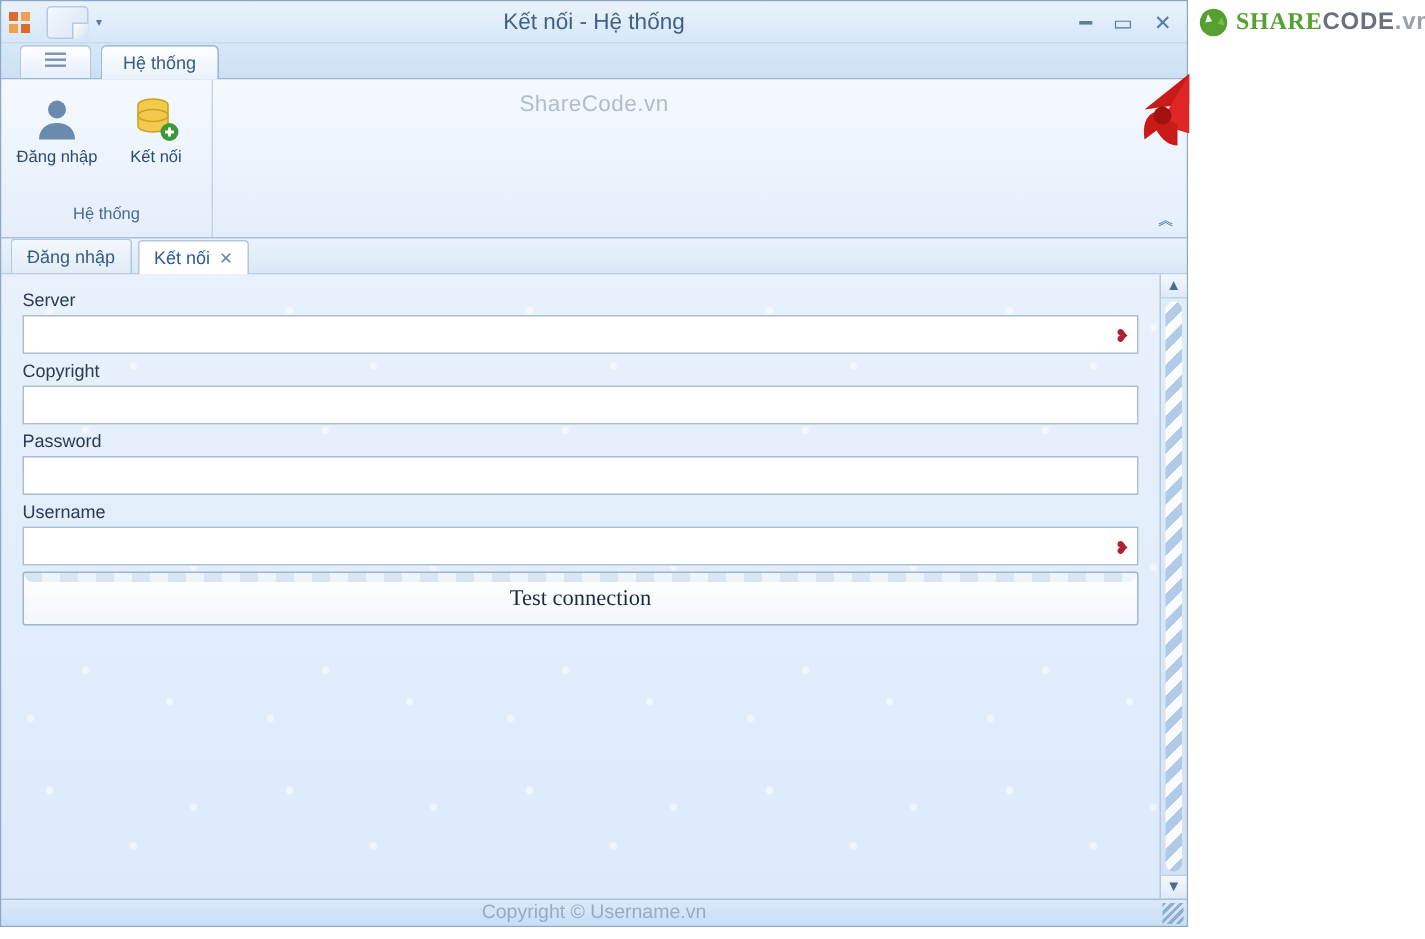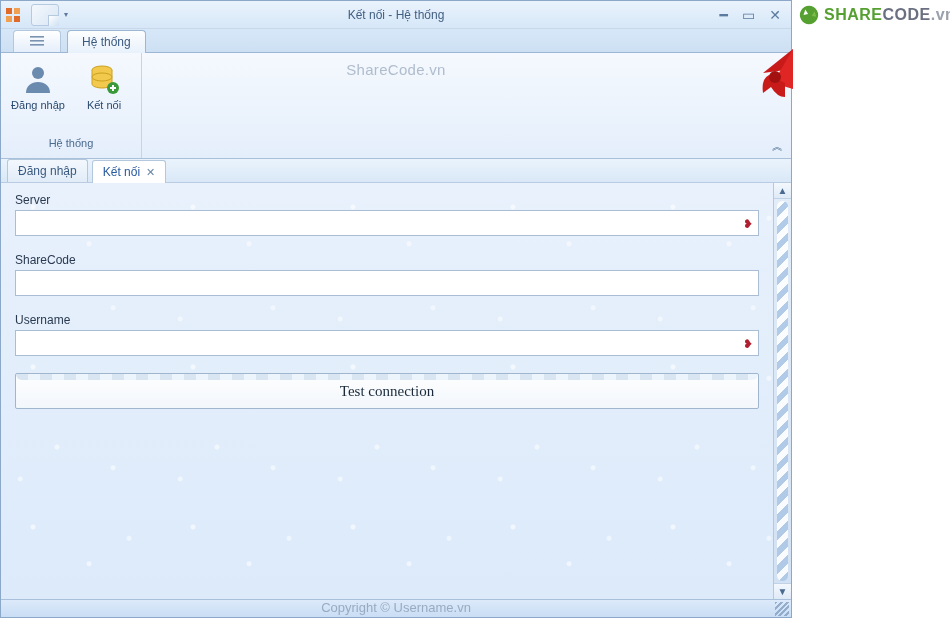--- a/index.html
+++ b/index.html
@@ -7,21 +7,21 @@
 
 .app-window { width: 792px; height: 618px; border: 1px solid #8ba8c9; background: linear-gradient(180deg, #e8f1fb 0%, #d9e8f7 100%); position: relative; }
 
 
 .titlebar { height: 28px; background: linear-gradient(180deg, #eaf3fc 0%, #d6e7f8 100%); display: flex; align-items: center; position: relative; border-bottom: 1px solid #c8d8ea; }
 .titlebar-icon { width: 16px; height: 16px; margin: 0 4px; }
 .qat { display: flex; align-items: center; gap: 2px; padding: 0 6px; }
 .qat-doc { width: 28px; height: 22px; background: linear-gradient(135deg, #f4f8fc, #d8e6f5); border: 1px solid #b5cae0; border-radius: 3px 3px 6px 3px; position: relative; }
 .qat-doc:after { content: ""; position: absolute; right: -1px; bottom: -1px; width: 10px; height: 10px; background: linear-gradient(135deg, #fff, #cde0f3); border-left: 1px solid #b5cae0; border-top: 1px solid #b5cae0; }
 .qat-dd { color: #5a7aa0; font-size: 8px; padding: 0 3px; cursor: pointer; }
-.title-text { position: absolute; left: 50%; transform: translateX(-50%); font-size: 12px; color: #405f82; }
+.title-text { position: absolute; left: 50%; transform: translateX(-50%); font-size: 15px; color: #405f82; }
 .win-controls { margin-left: auto; display: flex; gap: 14px; padding-right: 10px; }
 .win-btn { color: #5a7aa0; font-size: 14px; cursor: pointer; line-height: 1; }
 
 
 .ribbon-tabs { height: 24px; display: flex; align-items: flex-end; padding-left: 12px; background: linear-gradient(180deg, #d6e7f8, #cde0f3); border-bottom: 1px solid #9cb6d3; }
 .orb { width: 48px; height: 22px; background: linear-gradient(180deg, #fff, #e5eefb); border: 1px solid #b3c7dd; border-bottom: none; border-radius: 4px 4px 0 0; margin-right: 6px; display: flex; align-items: center; justify-content: center; cursor: pointer; }
 .rtab { padding: 4px 14px 4px; font-size: 12px; color: #3a5a80; background: linear-gradient(180deg, #fdfefe, #e8f1fb); border: 1px solid #9cb6d3; border-bottom: none; border-radius: 4px 4px 0 0; cursor: pointer; position: relative; top: 1px; }
 
 
 .ribbon { height: 106px; background: linear-gradient(180deg, #f5f9fe, #e4eefb); border-bottom: 1px solid #a9c0da; display: flex; position: relative; }
@@ -43,41 +43,41 @@
 .doc-tabs { height: 24px; background: linear-gradient(180deg, #eaf3fc, #d9e8f7); border-bottom: 1px solid #b9cce2; display: flex; align-items: flex-end; padding-left: 6px; }
 .dtab { font-size: 12px; padding: 4px 10px; border: 1px solid #b3c7dd; border-bottom: none; border-radius: 3px 3px 0 0; margin-right: 4px; cursor: pointer; display: flex; align-items: center; gap: 6px; }
 .dtab.inactive { color: #3a5a80; background: linear-gradient(180deg,#f3f8fd,#e1ecf8); }
 .dtab.active { color: #2a5aa0; background: #fff; position: relative; top: 1px; }
 .dtab .x { color: #6a85a5; font-size: 11px; cursor: pointer; }
 
 
 .content-wrap { position: relative; height: calc(100% - 28px - 24px - 106px - 24px - 18px); display: flex; }
 .content { flex: 1; background: linear-gradient(180deg, #e8f1fc 0%, #dceafa 100%); overflow: hidden; padding: 10px 14px 0 14px; position: relative; }
 .snow { position: absolute; inset: 0; pointer-events: none; background-image: radial-gradient(circle at 20% 15%, rgba(255,255,255,.6) 2px, transparent 3px), radial-gradient(circle at 55% 38%, rgba(255,255,255,.55) 2px, transparent 3px), radial-gradient(circle at 80% 22%, rgba(255,255,255,.5) 2px, transparent 3px), radial-gradient(circle at 35% 65%, rgba(255,255,255,.55) 2px, transparent 3px), radial-gradient(circle at 70% 78%, rgba(255,255,255,.5) 2px, transparent 3px), radial-gradient(circle at 12% 85%, rgba(255,255,255,.5) 2px, transparent 3px); background-size: 160px 160px; }
-.field { margin-bottom: 17px; position: relative; }
+.field { margin-bottom: 4px; position: relative; }
 .field-label { font-size: 12px; color: #2a3a50; margin-bottom: 3px; display: block; }
 .field-input { width: 100%; height: 26px; border: 1px solid #a9bdd4; background: #fff; padding: 0 24px 0 6px; font-size: 12px; outline: none; }
 .field .heart { position: absolute; right: 6px; bottom: 5px; font-size: 12px; color: #b02030; }
 
 .button-row { display: flex; gap: 10px; }
 .big-btn { flex: 1; height: 36px; background: linear-gradient(180deg, #fefefe, #f2f7fc); border: 1px solid #9fb6ce; border-radius: 2px; font-size: 15px; color: #1a2a3a; cursor: pointer; position: relative; overflow: hidden; font-family: "Times New Roman", serif; }
 .big-btn:before { content:""; position:absolute; left:0; right:0; top:-4px; height:10px; background: repeating-linear-gradient(90deg, rgba(180,205,230,.9) 0 12px, rgba(220,235,250,.9) 12px 24px); border-radius: 0 0 6px 6px; opacity:.55; }
 
 .vscroll { width: 18px; background: linear-gradient(180deg,#e3edf9,#d2e1f3); border-left: 1px solid #b5c8de; position: relative; }
 .vscroll .arrow { height: 16px; display:flex; align-items:center; justify-content:center; color:#4a6a90; font-size:10px; cursor:pointer; background: linear-gradient(180deg,#f3f8fd,#dfeaf7); border-bottom:1px solid #c0d2e6; }
 .vscroll .arrow.bot { position:absolute; bottom:0; left:0; right:0; border-top:1px solid #c0d2e6; border-bottom:none; }
 .vscroll .cane { position:absolute; top:18px; bottom:18px; left:3px; right:3px; border-radius:6px; background: repeating-linear-gradient(135deg, #fff 0 6px, #a9c5e5 6px 12px); opacity:.85; }
 
 .statusbar { height: 18px; background: linear-gradient(180deg,#dceafa,#c9ddf4); border-top:1px solid #a9c0da; position:relative; }
 .grip { position:absolute; right:2px; bottom:1px; width:14px; height:14px; background: repeating-linear-gradient(135deg, rgba(120,150,185,.7) 0 2px, transparent 2px 4px); cursor:nwse-resize; }
 .footer-wm { position:absolute; left:50%; transform:translateX(-50%); bottom:2px; color: rgba(120,140,165,.65); font-size:13px; pointer-events:none; }
 
 
 .brand { position: absolute; left: 798px; top: 4px; display:flex; align-items:center; gap:4px; font-weight:600; }
-.brand .g { color:#55a030; }
+.brand .g { color:#55a030;font-family:Liberation Serif, serif; }
 .brand .rest { color:#6a7080; font-size: 16px; letter-spacing:.5px; }
 .brand .vn { color:#9aa0ac; font-size:16px; }
 .brand svg { width:22px; height:22px; }
 
 
 .person-ico { fill:#6a8aae; }
 .db-ico ellipse { fill:#f2c94c; stroke:#caa21f; }
 .db-ico .plus { fill:#3a9a3a; }
 </style>
 </head>
@@ -174,24 +174,28 @@
     <div class="content">
       <div class="snow"></div>
 
       <div class="field">
         <label class="field-label">Server</label>
         <input class="field-input" type="text" value="" style="">
         <span class="heart">❥</span>
       </div>
 
       <div class="field">
-        <label class="field-label">ShareCode</label>
+        <label class="field-label">Copyright</label>
         <input class="field-input" type="text" value="" style="">
       </div>
 
+      <div class="field">
+        <label class="field-label">Password</label>
+        <input class="field-input" type="password" value="" style="">
+      </div>
 
       <div class="field">
         <label class="field-label">Username</label>
         <input class="field-input" type="text" value="" style="">
         <span class="heart">❥</span>
       </div>
 
       <div class="button-row">
         <button class="big-btn">Test connection</button>
       </div>

